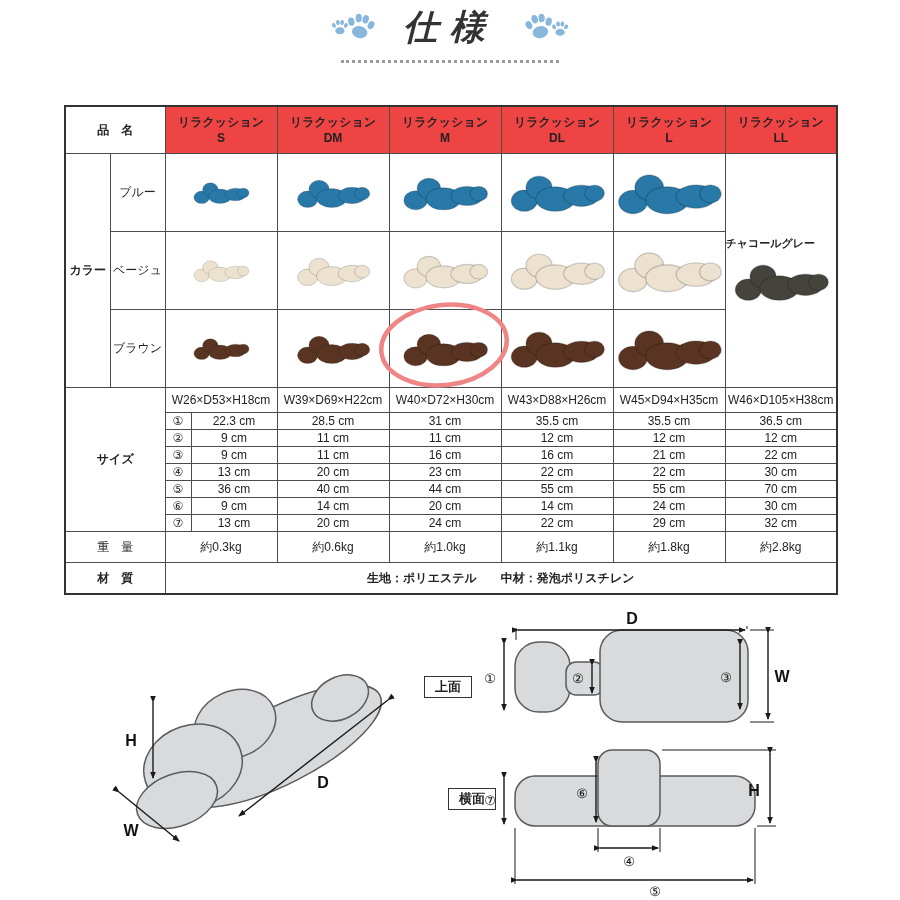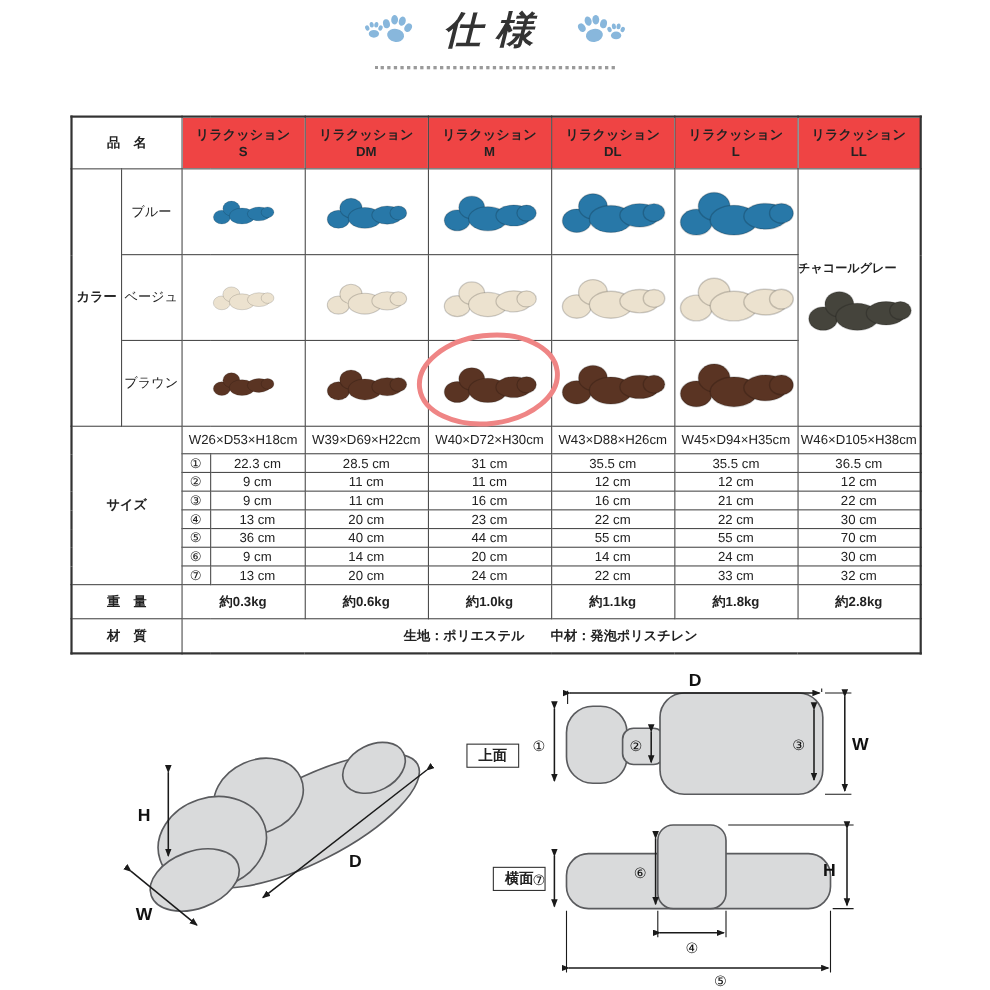--- a/index.html
+++ b/index.html
@@ -19,21 +19,21 @@
               table-layout:fixed;width:772px;border:2px solid #333;background:#fff;}
   #spec-table td{border:1px solid #4d4d4d;text-align:center;vertical-align:middle;
                  padding:0;font-size:12px;overflow:hidden;}
   .hdr{background:#ef4444;font-weight:bold;font-size:12.5px;line-height:1.35;height:46px;}
   .lab{font-weight:bold;font-size:13px;background:#fff;}
   .clab{font-size:11.5px;font-family:Liberation Mono, monospace;}
   .crow{height:78px;}
   .dims-row td{height:24px;font-size:11px;margin-left:27px;}
   .srow td{height:16px;font-size:11px;line-height:1;}
   .num{font-size:10.5px;}
-  .wrow td{height:30px;font-size:12px;font-weight:bold;margin-left:42px;}
+  .wrow td{height:30px;font-size:12px;font-weight:normal;margin-left:42px;}
   .mrow td{height:30px;font-size:12px;font-weight:bold;}
 
   .csvg{display:block;margin:0 auto;}
   .csvg.s{width:58px;height:29px;}
   .csvg.dm{width:76px;height:38px;}
   .csvg.m{width:88px;height:44px;}
   .csvg.dl{width:98px;height:49px;}
   .csvg.l{width:108px;height:54px;}
   .csvg.ll{width:98px;height:49px;}
   .charcoal-wrap{display:flex;flex-direction:column;align-items:flex-start;gap:6px;}
@@ -292,21 +292,21 @@
           <td>14 cm</td>
           <td>24 cm</td>
           <td>30 cm</td>
         </tr>
         <tr class="srow">
           <td class="num">⑦</td>
           <td>13 cm</td>
           <td>20 cm</td>
           <td>24 cm</td>
           <td>22 cm</td>
-          <td>33 cm</td>
+          <td>29 cm</td>
           <td>32 cm</td>
         </tr>
 
       <tr class="wrow">
         <td class="lab" colspan="2">重　量</td>
         <td colspan="2">約0.3kg</td>
         <td>約0.6kg</td>
         <td>約1.0kg</td>
         <td>約1.1kg</td>
         <td>約1.8kg</td>

